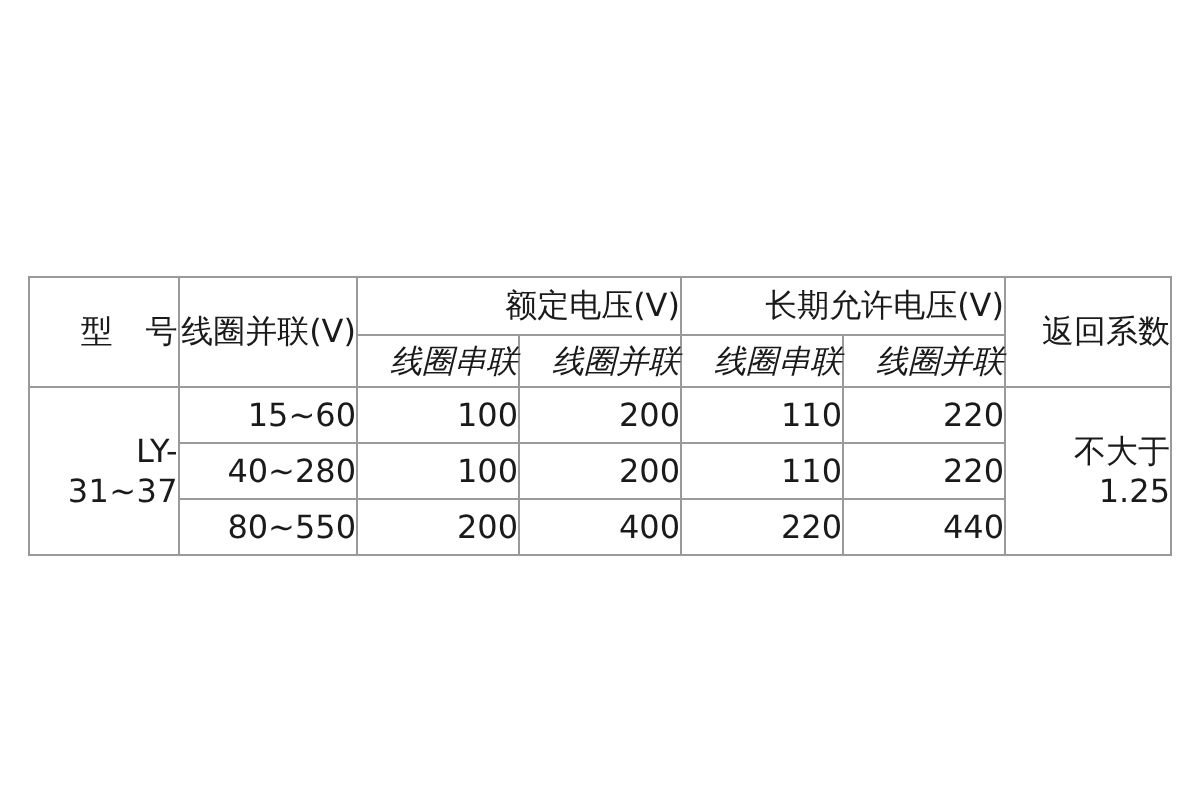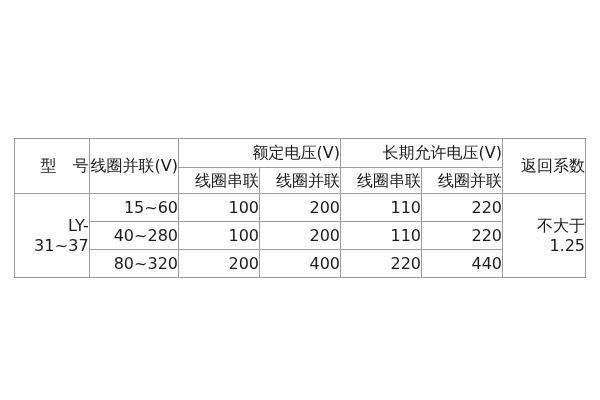--- a/index.html
+++ b/index.html
@@ -34,21 +34,21 @@
     text-align: right;
     vertical-align: middle;
     padding: 0;
     line-height: 1.2;
   }
   .h-row1 td { height: 28px; }
   .h-row2 td { height: 25px; }
   .d-row td { height: 27px; margin-top: 45px; }
   .col-model { width: 74px; }
   .col-range { width: 88px; }
-  .col-v { width: 82px; }
+  .col-v { width: 82px; font-style: italic; }
   .col-coef { width: 82px; }
   .model-cell { font-size: 11.5px; letter-spacing: 0.2px; }
   .title-cell { font-size: 11.5px; }
   .group-title { font-size: 11.5px; }
   .value-cell { font-size: 11.5px; }
   .coef-cell { font-size: 11.5px; }
 </style>
 </head>
 <body>
 
@@ -82,21 +82,21 @@
 
       <tr class="d-row">
         <td class="value-cell">40~280</td>
         <td class="value-cell">100</td>
         <td class="value-cell">200</td>
         <td class="value-cell">110</td>
         <td class="value-cell">220</td>
       </tr>
 
       <tr class="d-row">
-        <td class="value-cell">80~320</td>
+        <td class="value-cell">80~550</td>
         <td class="value-cell">200</td>
         <td class="value-cell">400</td>
         <td class="value-cell">220</td>
         <td class="value-cell">440</td>
       </tr>
     </tbody>
   </table>
 
 </div>
 

